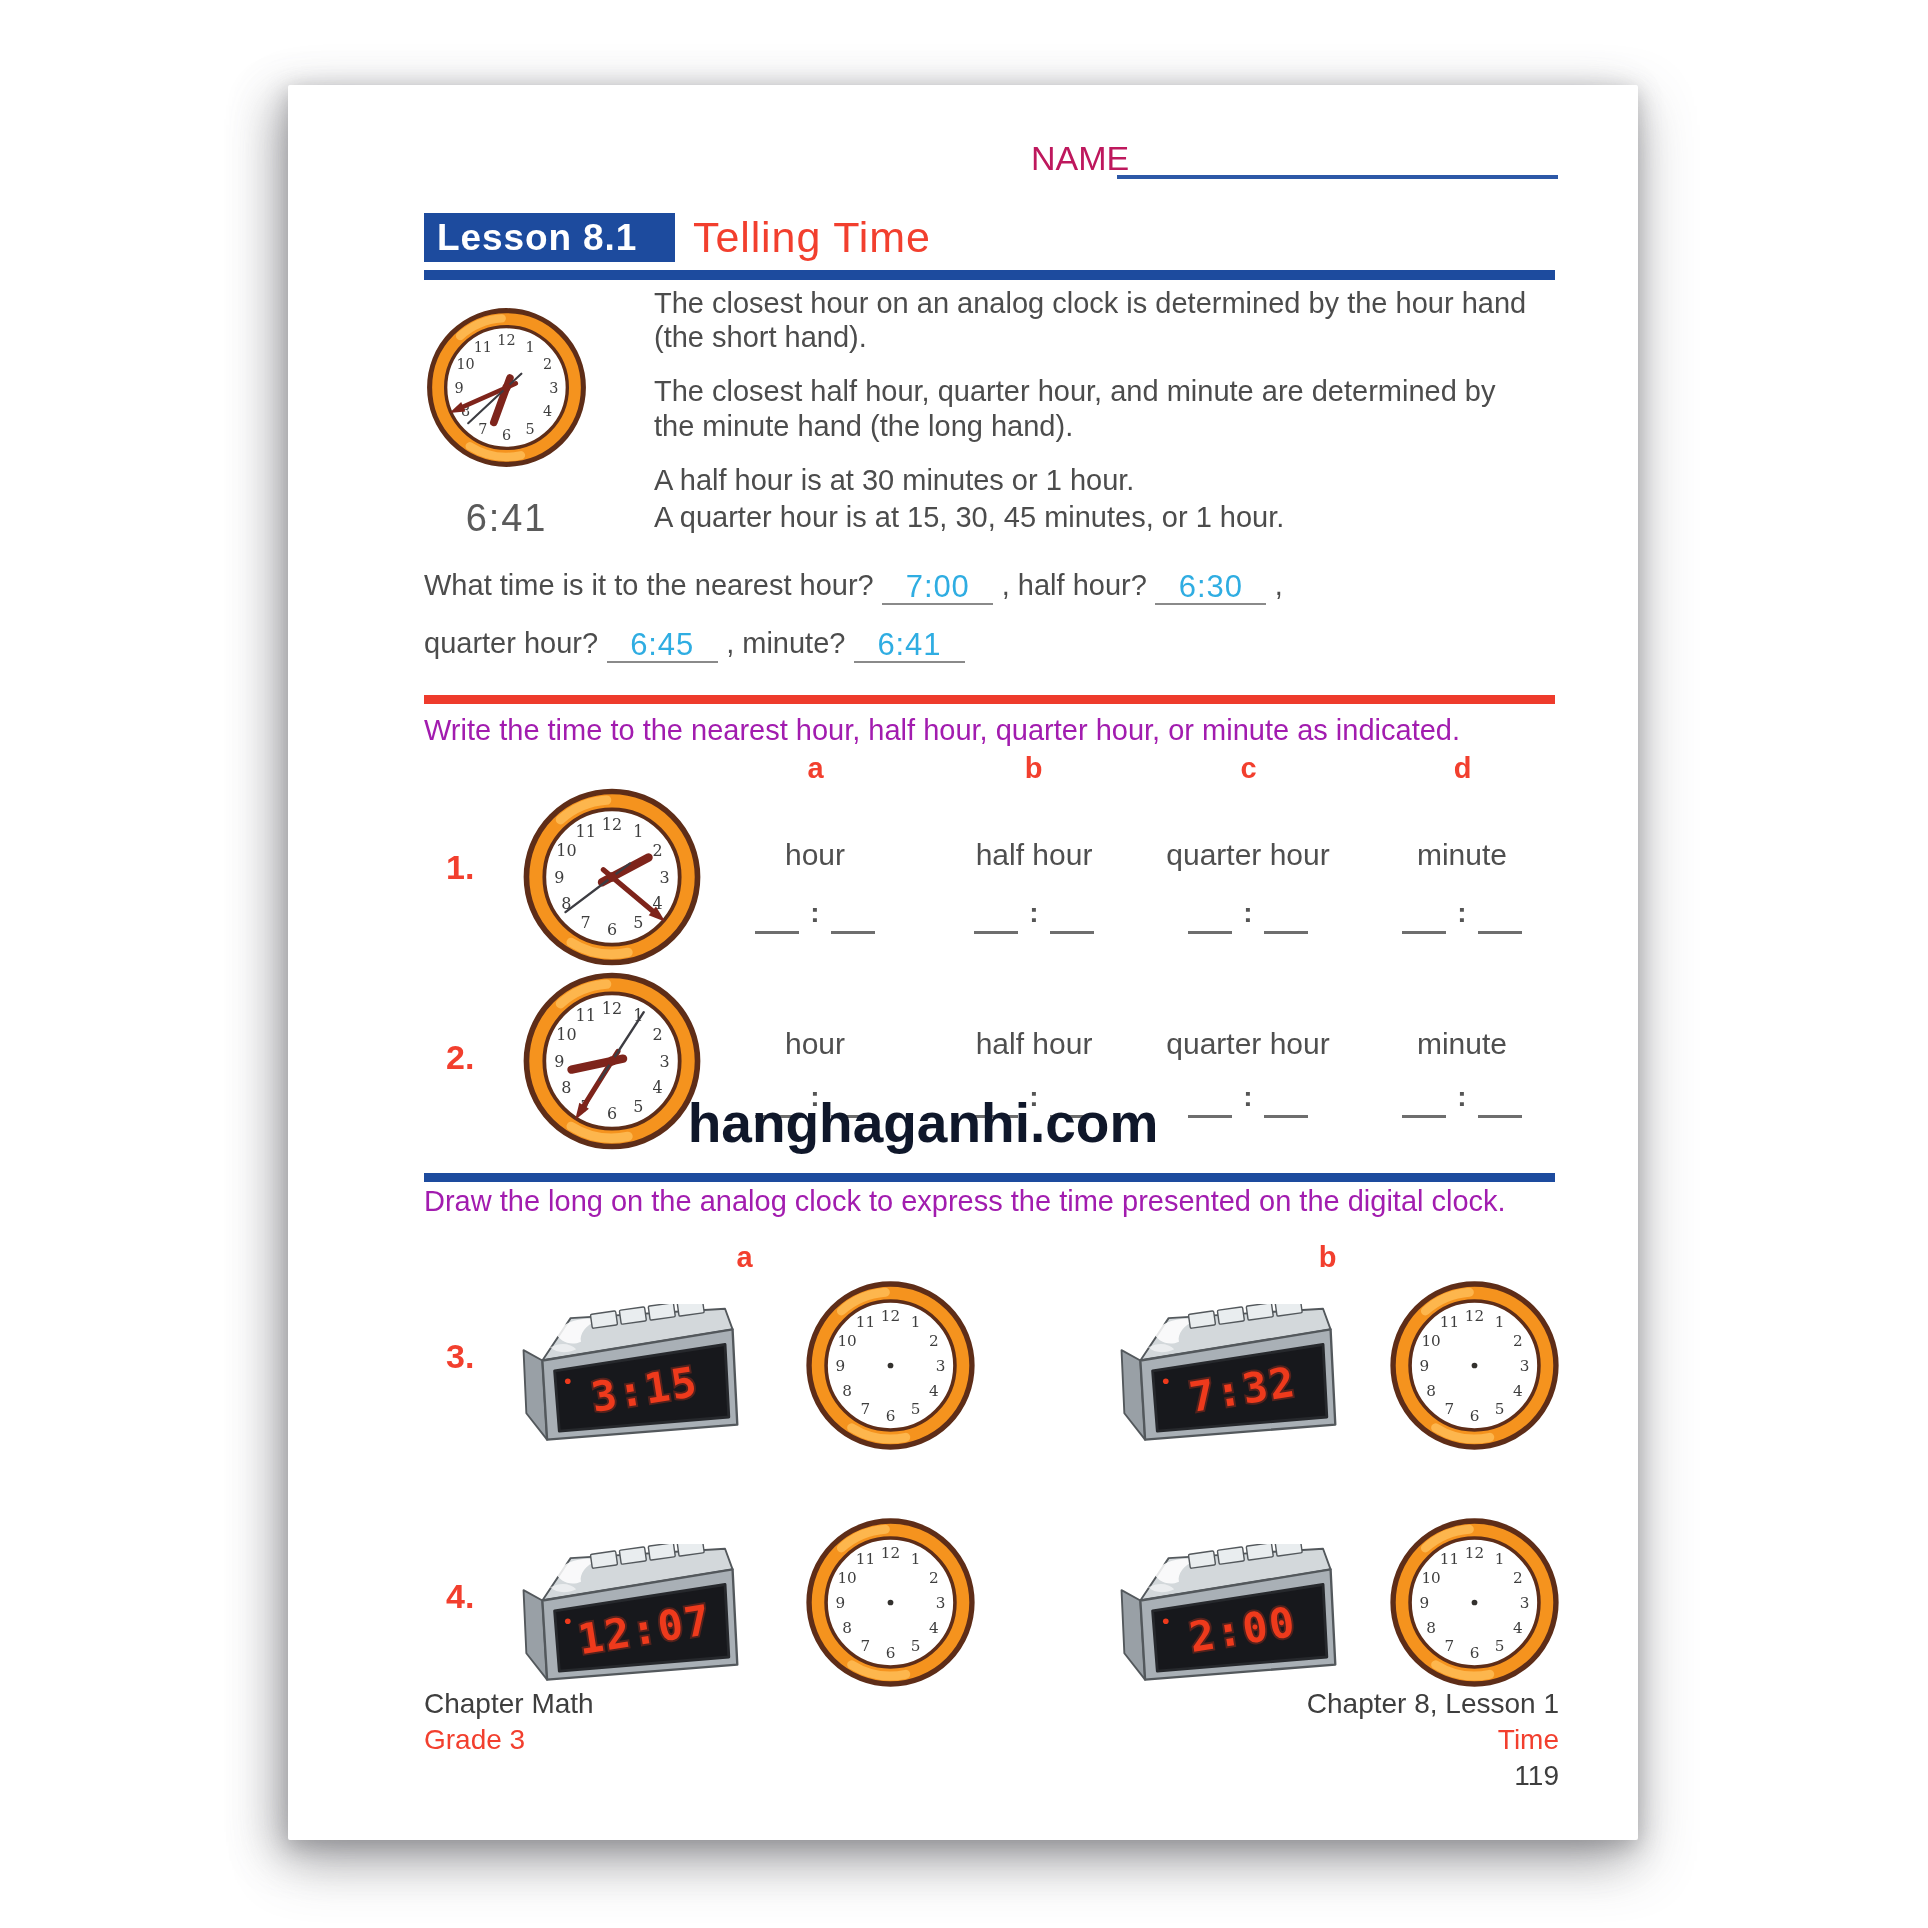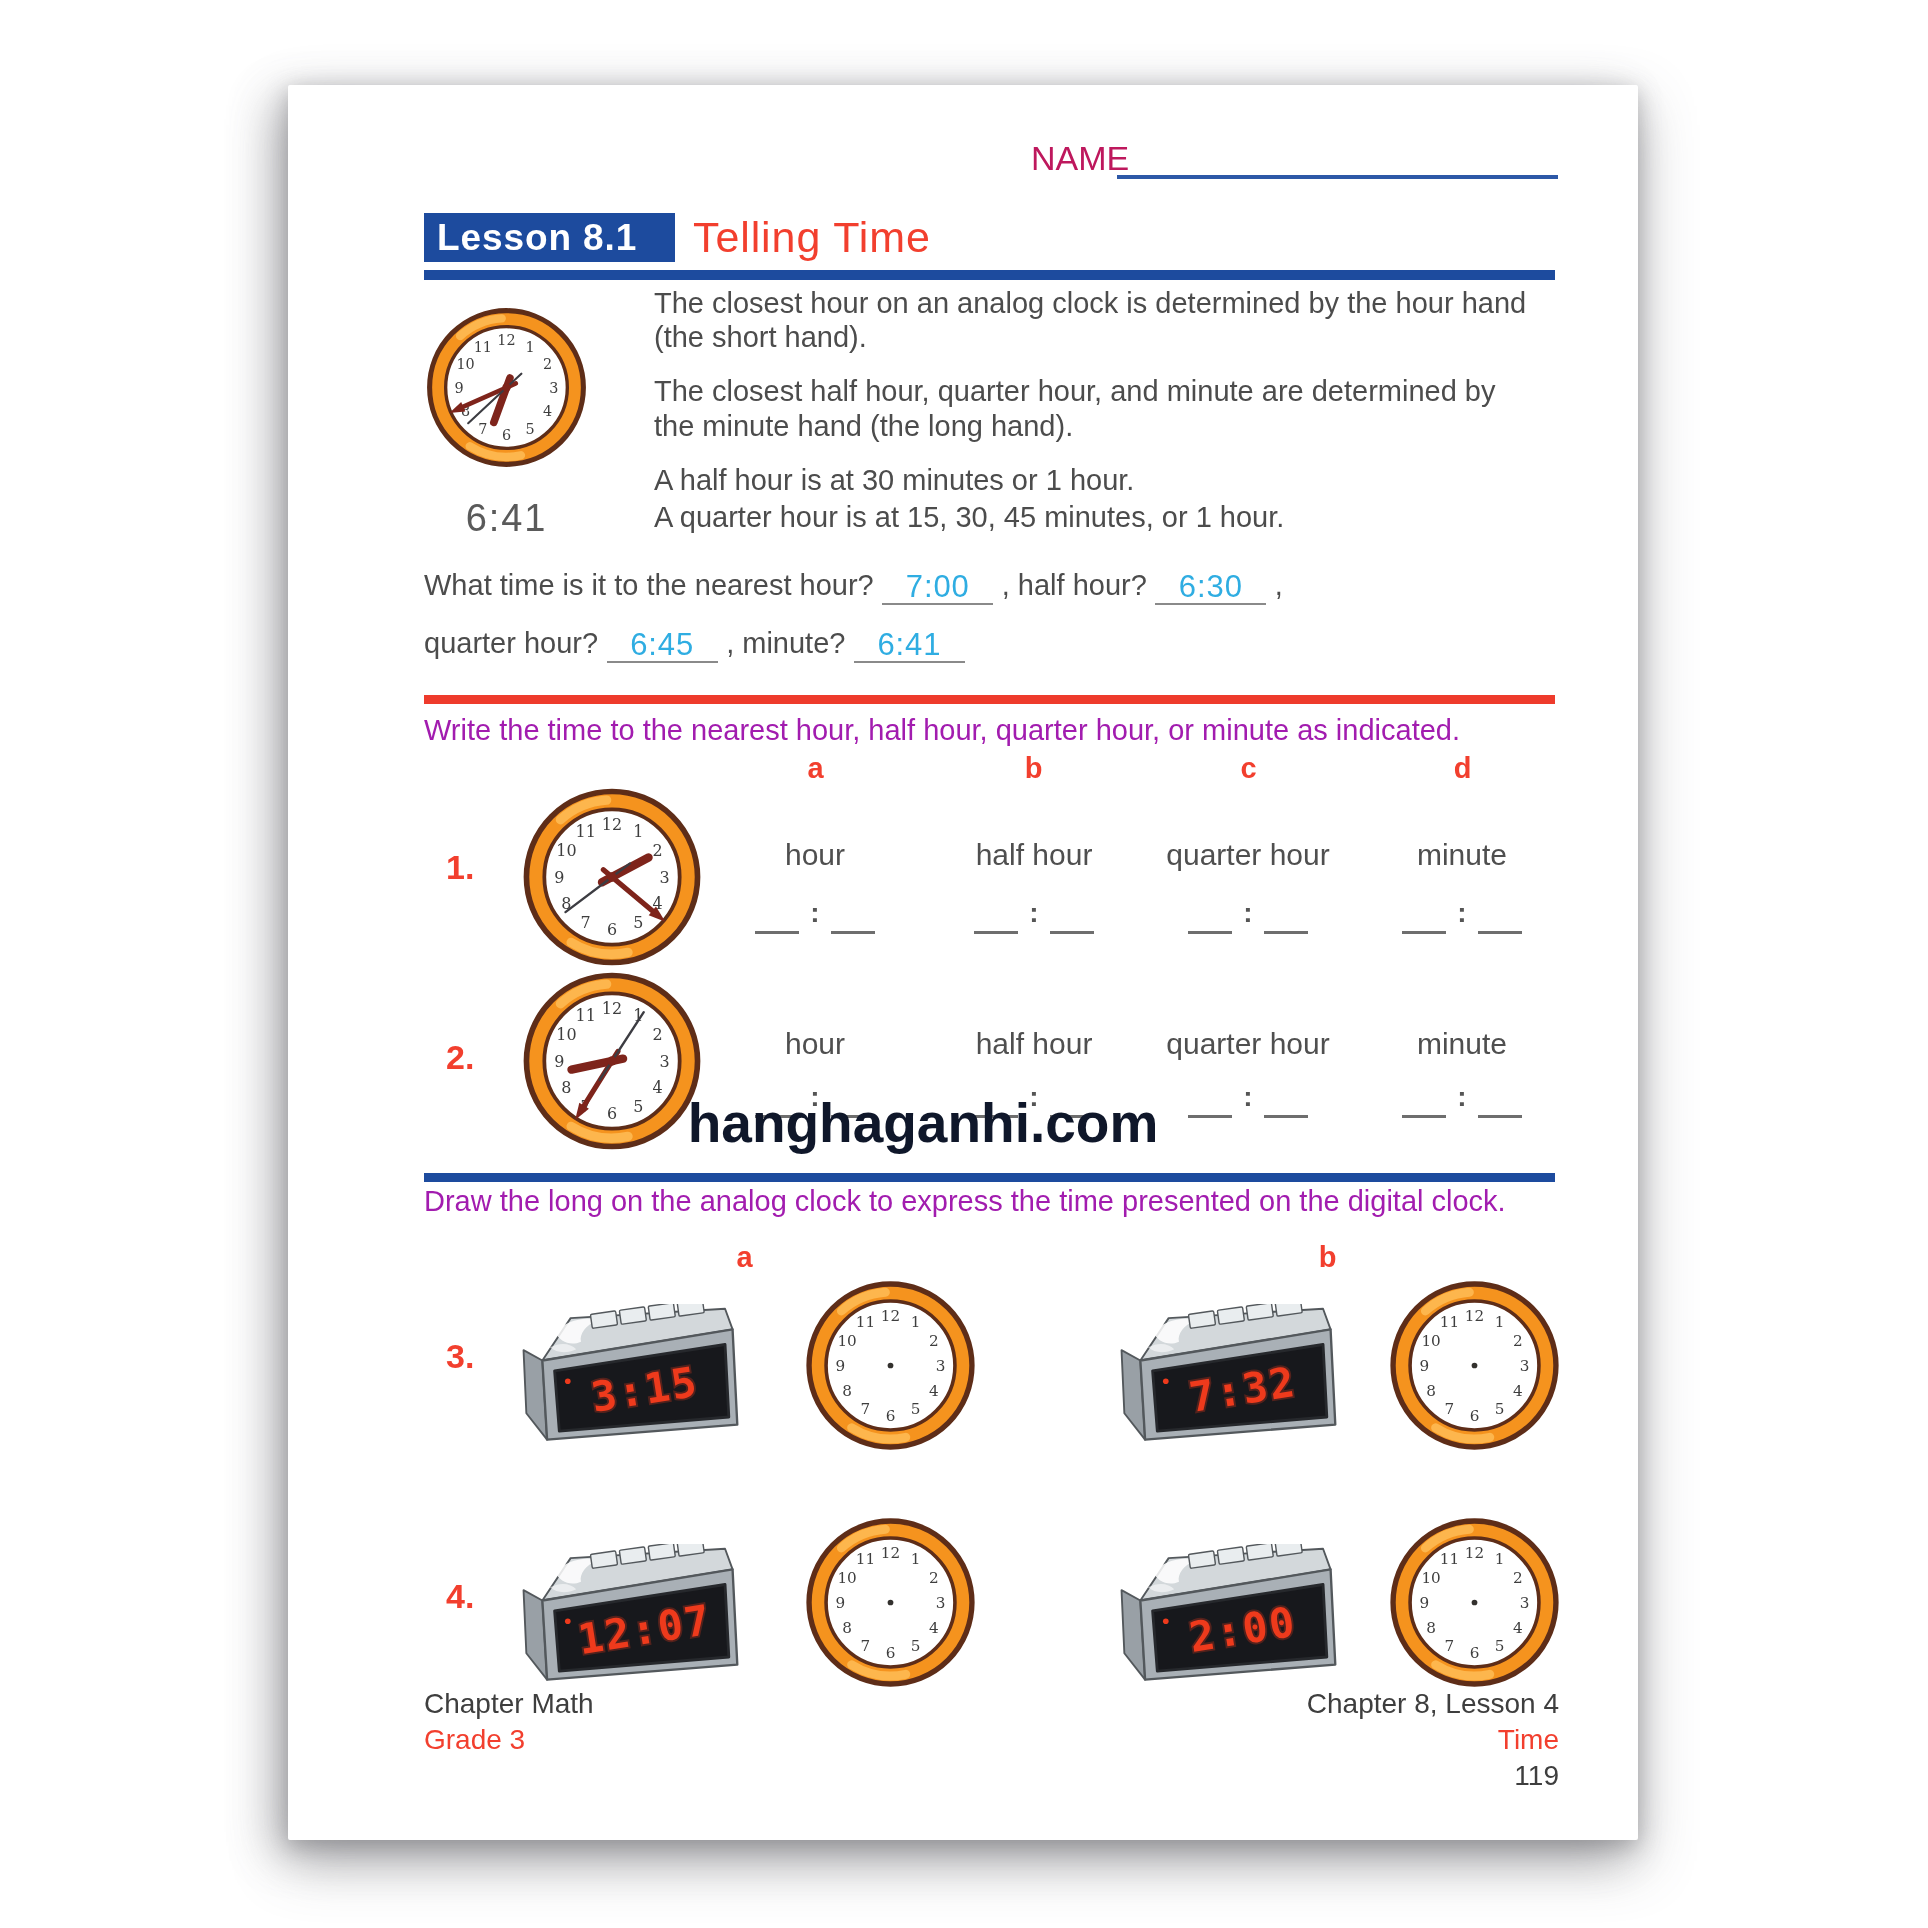--- a/index.html
+++ b/index.html
@@ -392,20 +392,20 @@
           <text x="72.0" y="57.5" text-anchor="middle" font-family="DejaVu Serif,serif" font-size="17" fill="#3e3e3e">11</text>
           <circle cx="100" cy="100" r="3.2" fill="#33312e"></circle>
         </svg>
       </div>
 
     <div class="footer-left">
       <div>Chapter Math</div>
       <div class="red-text">Grade 3</div>
     </div>
     <div class="footer-right">
-      <div>Chapter 8, Lesson 4</div>
+      <div>Chapter 8, Lesson 1</div>
       <div class="red-text">Time</div>
       <div>119</div>
     </div>
 
   </div>
 </div>
 
 
 </body></html>

